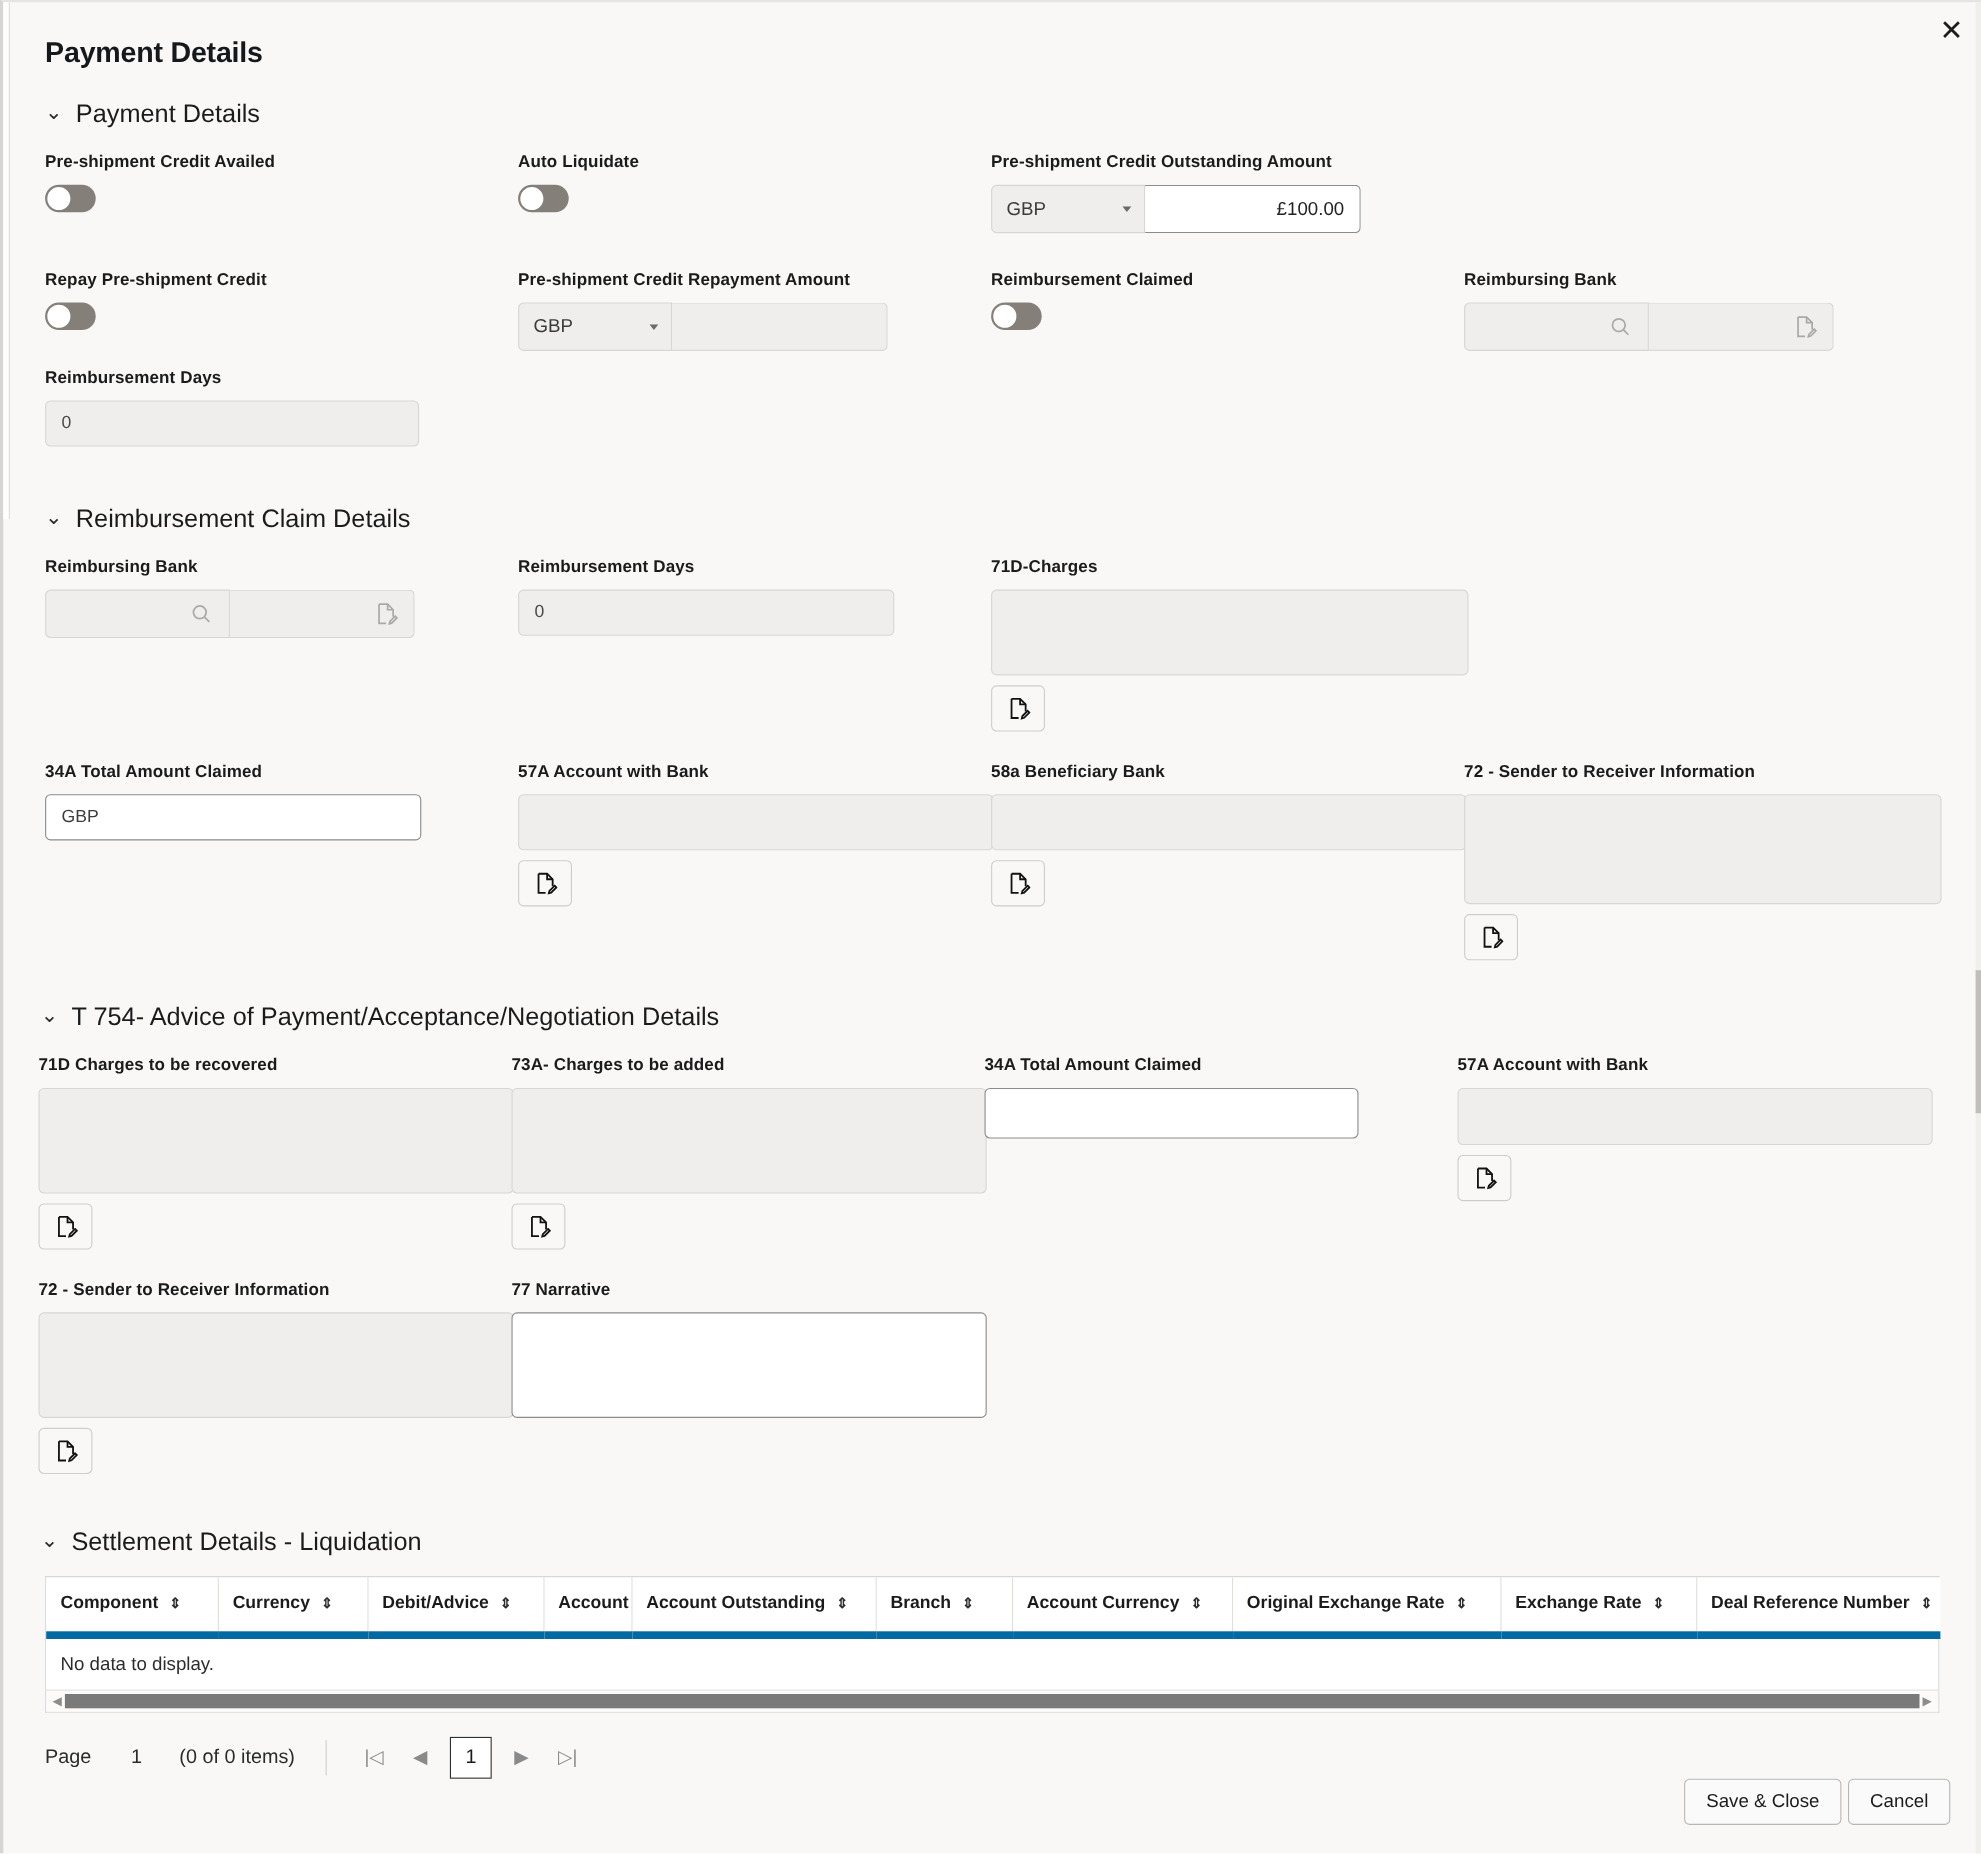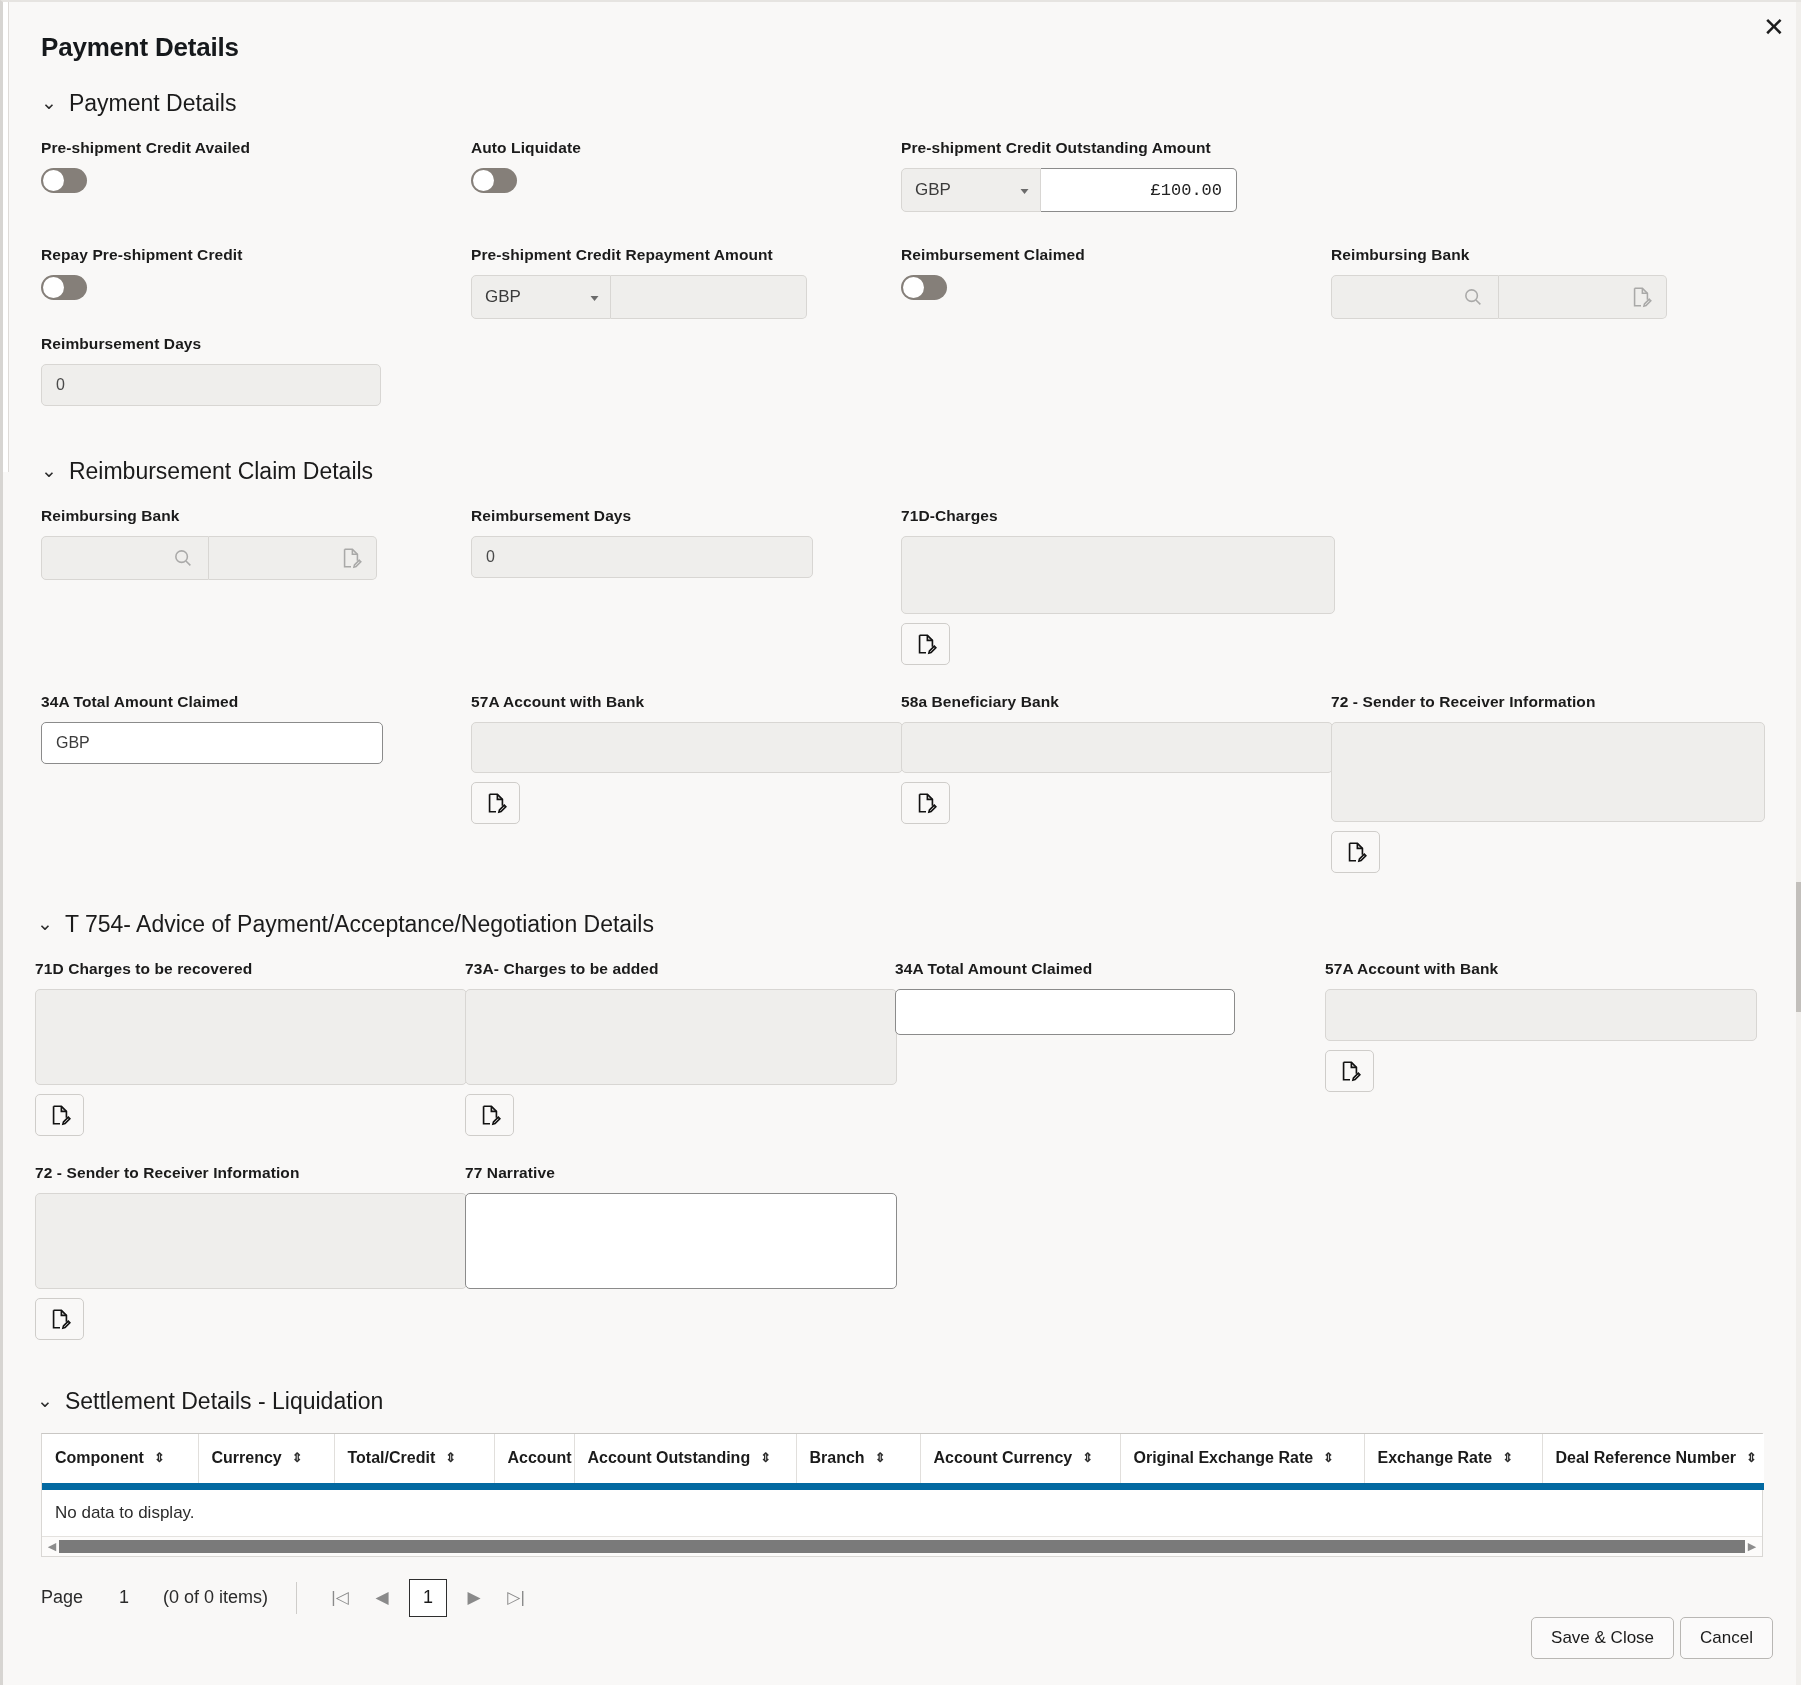--- a/index.html
+++ b/index.html
@@ -137,21 +137,21 @@
   }
   .combo .amt {
     width: 196px; height: 44px;
     background: #ffffff;
     border: 1px solid #8b8b8b;
     border-left: none;
     border-radius: 0 5px 5px 0;
     font-size: 17px; color: #222;
     text-align: right;
     padding: 0 14px;
-    font-family: Liberation Mono, monospace;
+    font-family: Liberation Sans, sans-serif;
     outline: none;
   }
   .combo .amt.plain {
     background: #efeeec;
     border: 1px solid #d8d6d3;
     border-left: none;
   }
   
   .lov { display: flex; }
   .lov .box {
@@ -549,21 +549,21 @@
                 </span>
               </th>
             <th style="width:136px">
                 <span class="thin">
                   <span>Currency</span>
                   <span class="sorter">⇕</span>
                 </span>
               </th>
             <th style="width:160px">
                 <span class="thin">
-                  <span>Total/Credit</span>
+                  <span>Debit/Advice</span>
                   <span class="sorter">⇕</span>
                 </span>
               </th>
             <th style="width:80px">
                 <span class="thin">
                   <span>Account</span>
                 </span>
               </th>
             <th style="width:222px">
                 <span class="thin">

